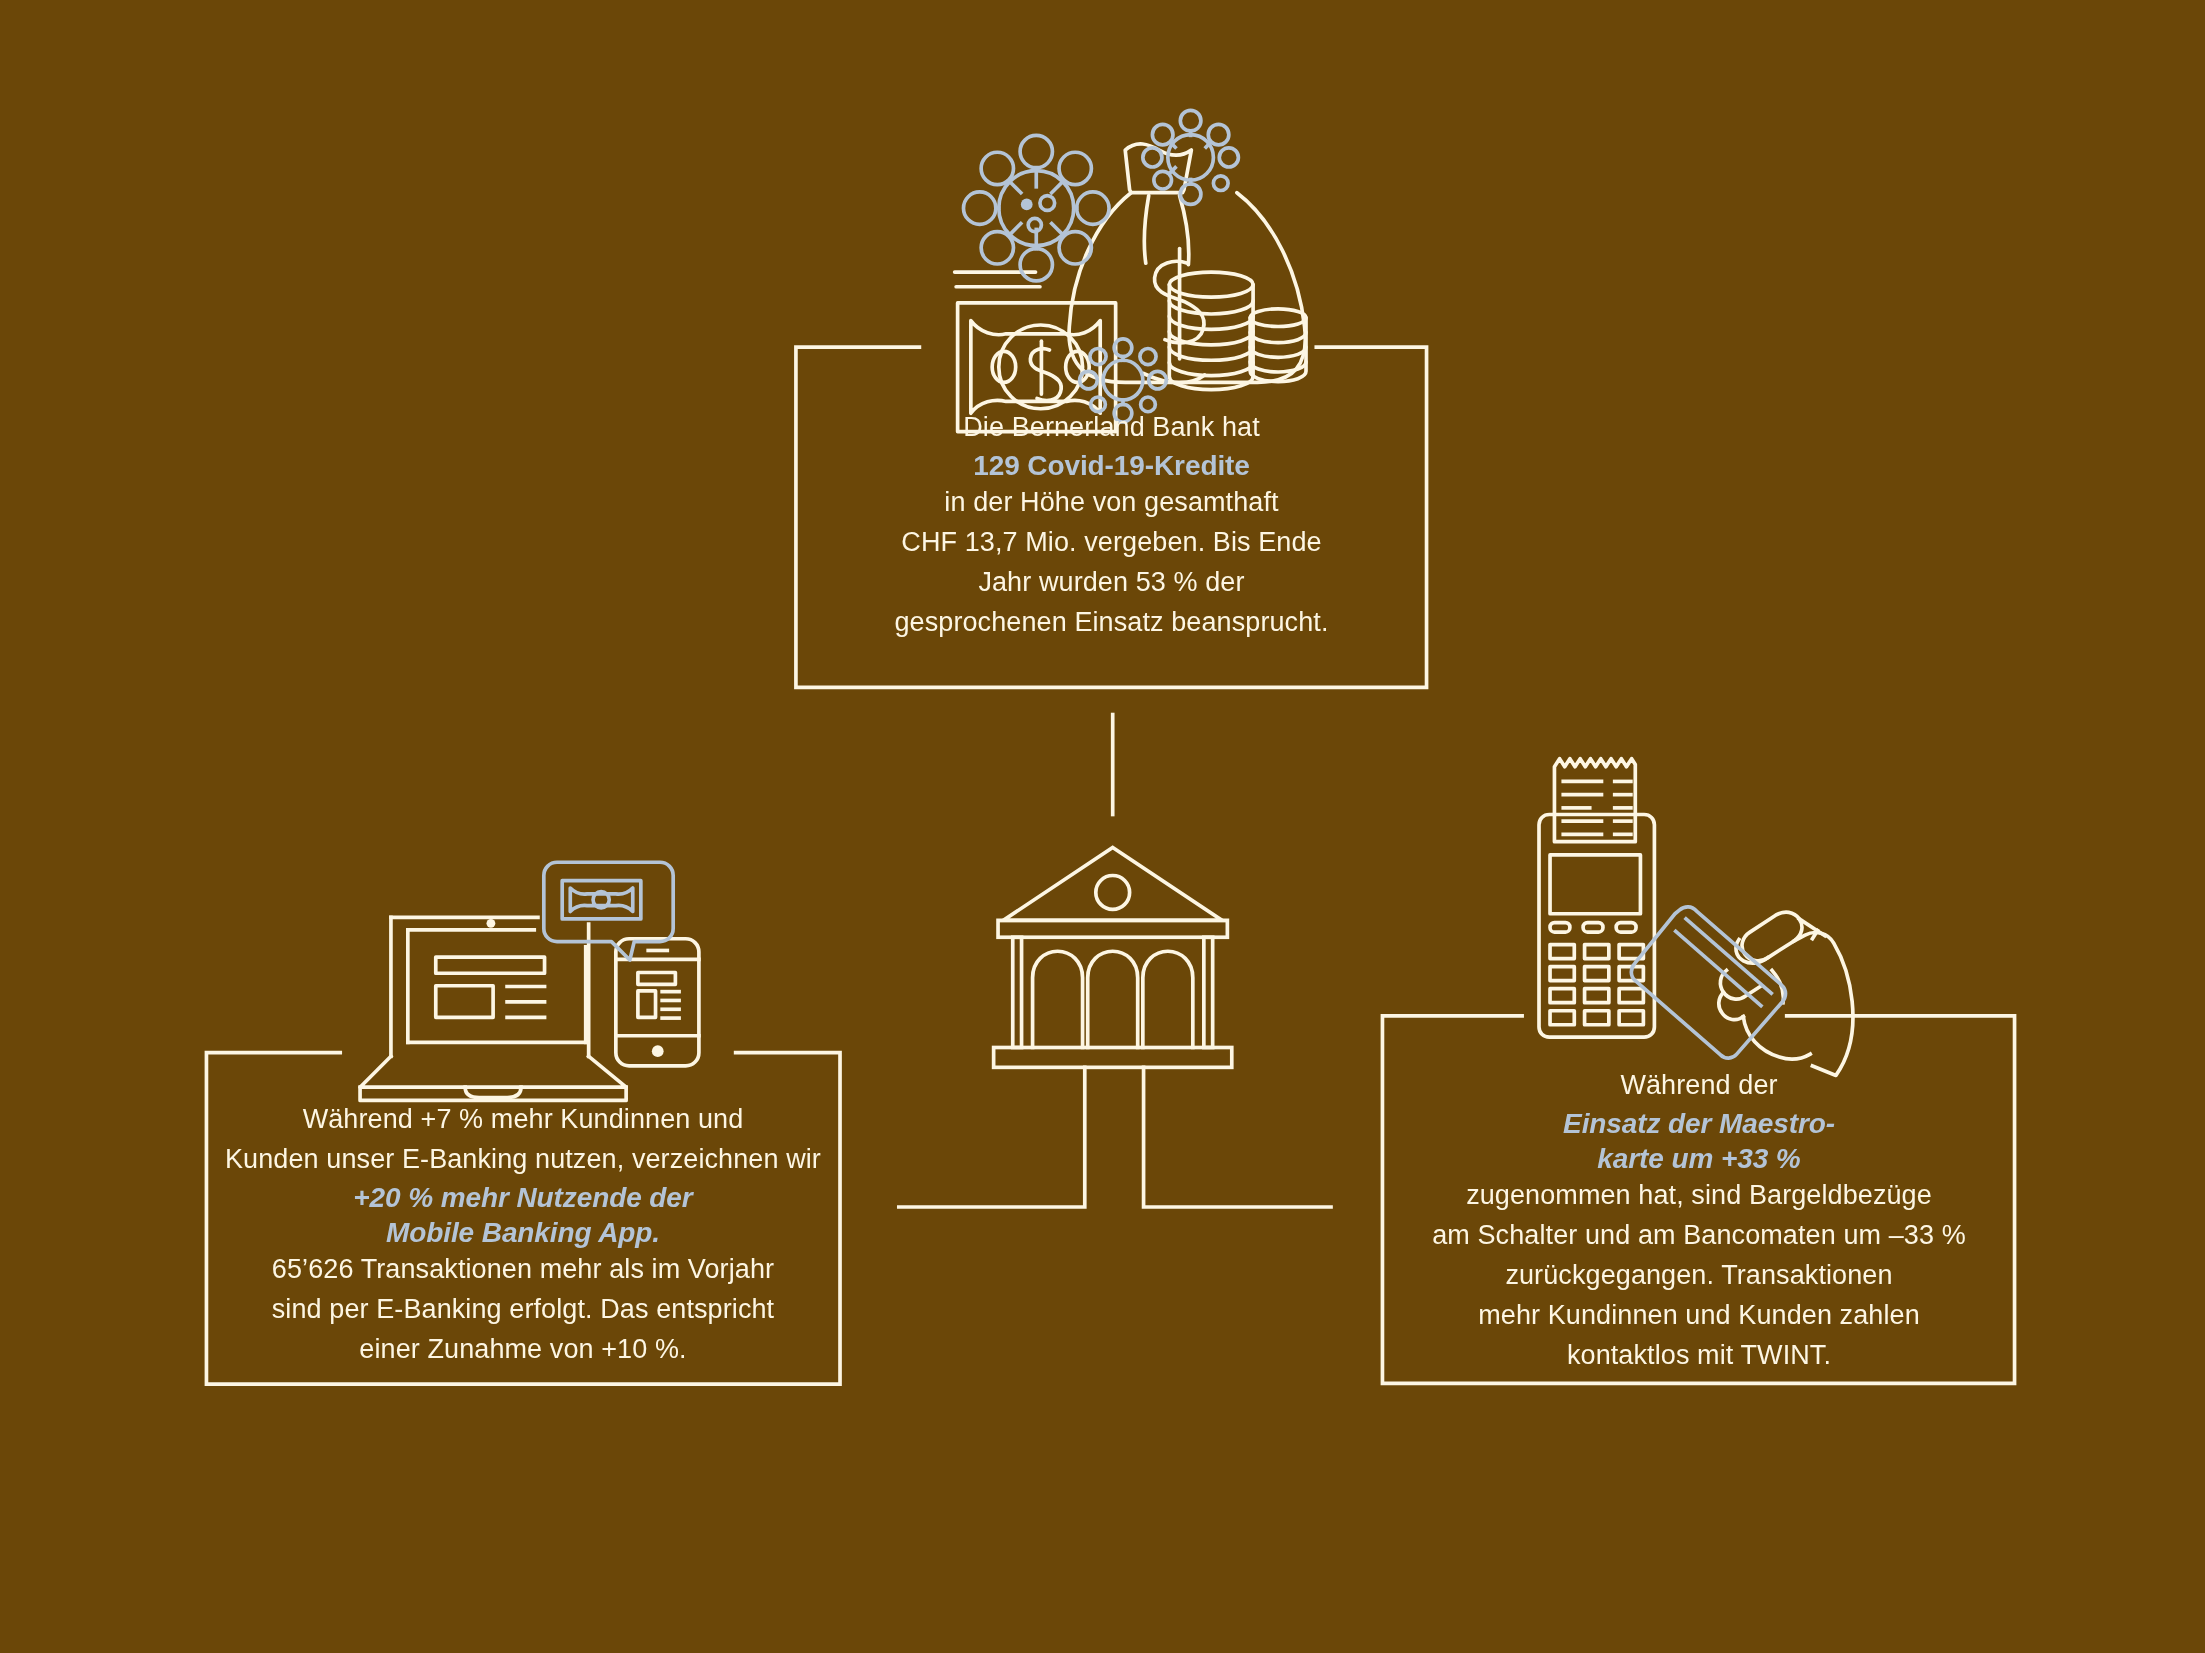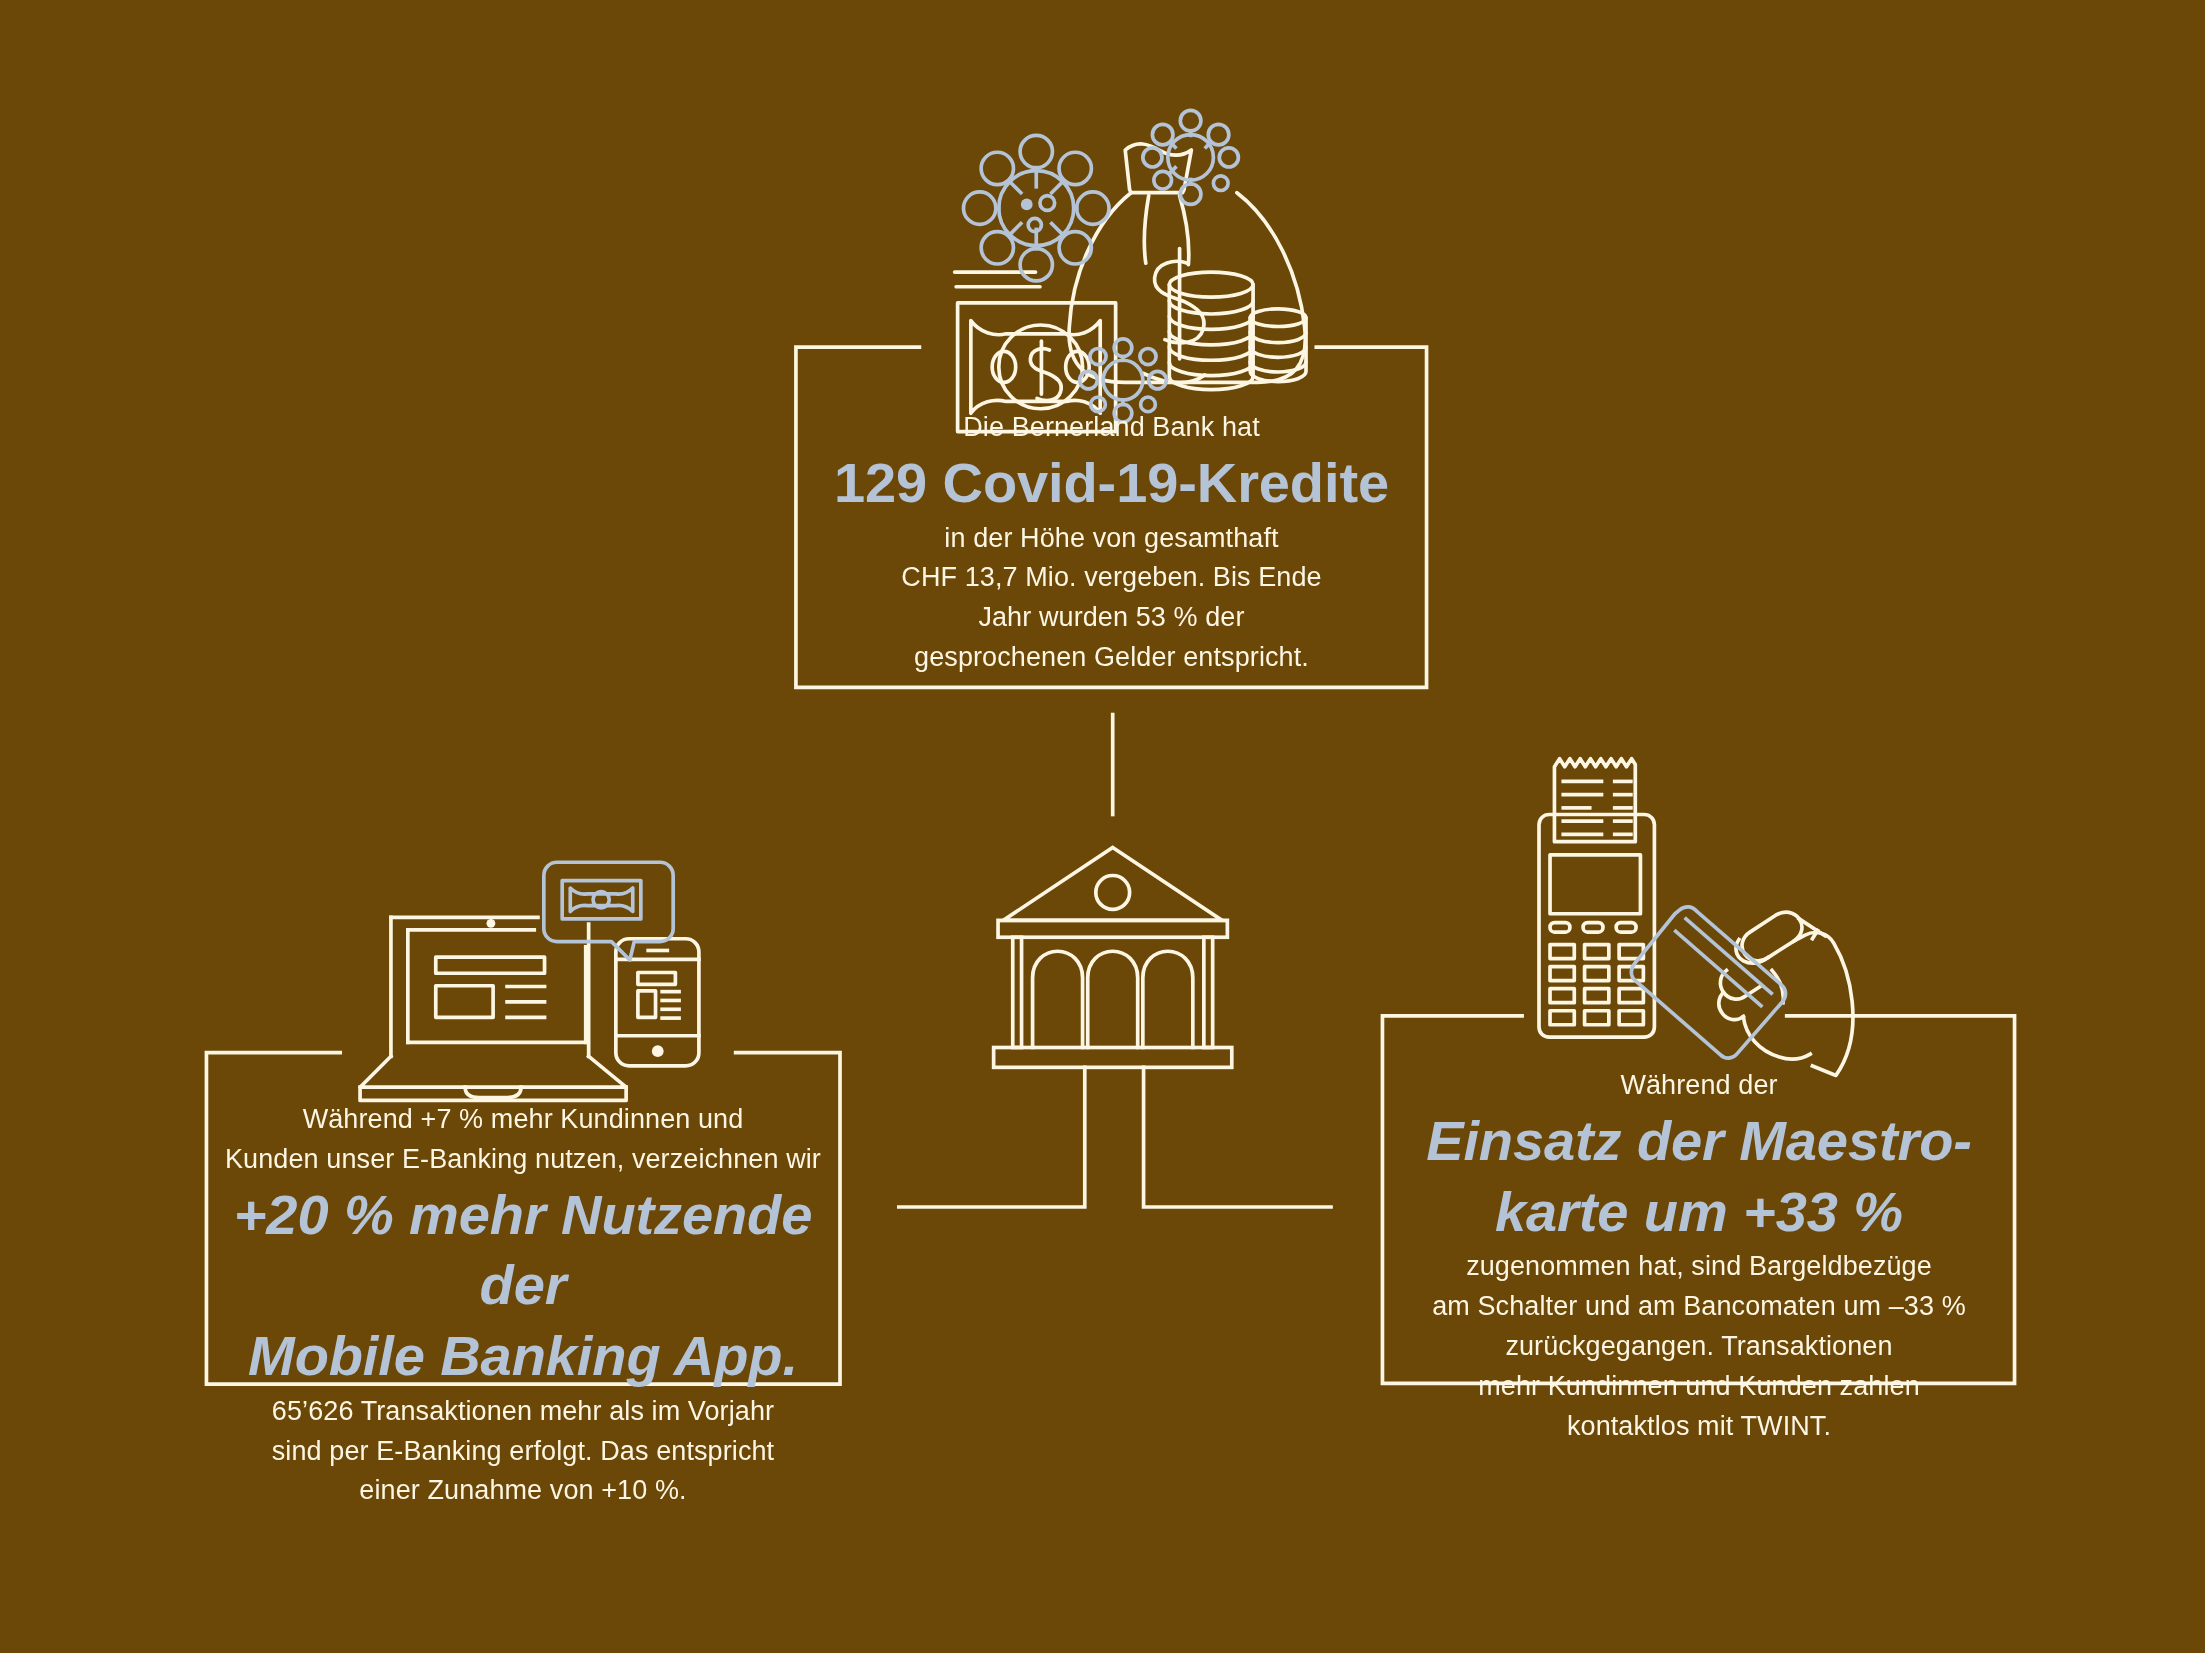--- a/index.html
+++ b/index.html
@@ -45,21 +45,21 @@
 
   .t-normal {
     font-size: 27px;
     font-weight: 400;
     letter-spacing: 0.1px;
   }
   .t-bold {
     font-weight: 400;
   }
   .t-big {
-    font-size: 56px;
+    font-size: 28px;
     font-weight: 700;
     color: #b4c4d6;
     line-height: 1.26;
     letter-spacing: -0.1px;
   }
   .t-big-line {
     display: block;
     font-style: italic;
   }
 
@@ -337,21 +337,21 @@
       </g>
     </g>
   </svg>
 
   <div class="txt-block" id="top-text">
     <p class="t-normal">Die Bernerland Bank hat</p>
     <p class="t-big">129 Covid-19-Kredite</p>
     <p class="t-normal">in der Höhe von gesamthaft</p>
     <p class="t-normal"><span class="t-bold">CHF 13,7 Mio.</span><span> vergeben. Bis Ende</span></p>
     <p class="t-normal"><span>Jahr wurden </span><span class="t-bold">53 %</span><span> der</span></p>
-    <p class="t-normal">gesprochenen Gelder entspricht.</p>
+    <p class="t-normal">gesprochenen Einsatz beansprucht.</p>
   </div>
 
   <div class="txt-block" id="left-text">
     <p class="t-normal"><span>Während </span><span class="t-bold">+7 %</span><span> mehr Kundinnen und</span></p>
     <p class="t-normal">Kunden unser E-Banking nutzen, verzeichnen wir</p>
     <p class="t-big">
         <span class="t-big-line">+20 % mehr Nutzende der</span>
         <span class="t-big-line">Mobile Banking App.</span>
       </p>
     <p class="t-normal"><span class="t-bold">65’626 Transaktionen</span><span> mehr als im Vorjahr</span></p>

